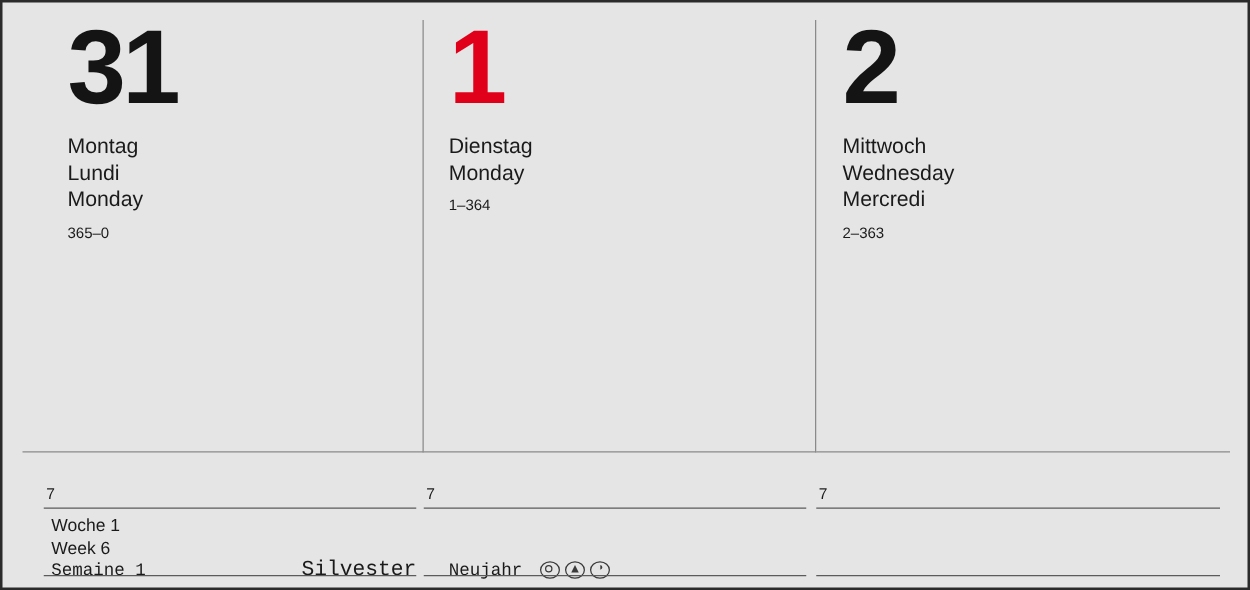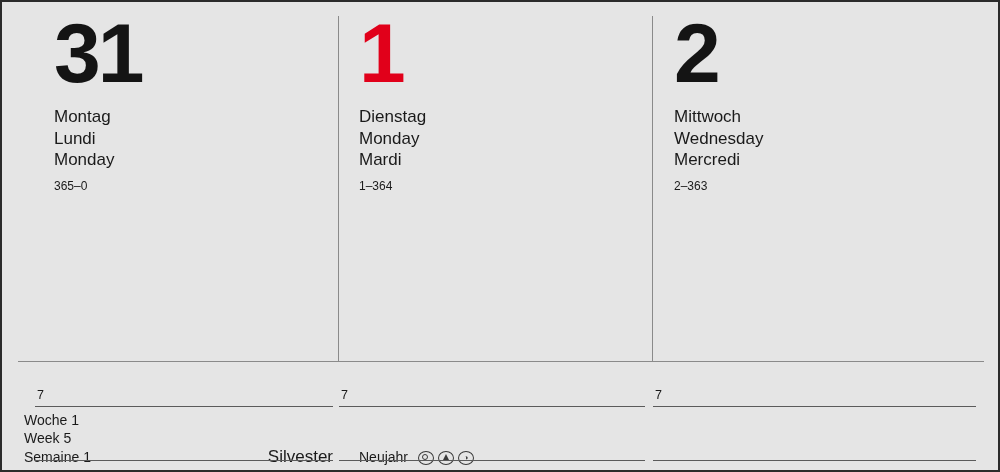--- a/index.html
+++ b/index.html
@@ -88,32 +88,33 @@
     color: #1a1a1a;
   }
 
   .footer-block {
     position: absolute;
     left: 0;
     right: 0;
     bottom: 8px;
     box-sizing: border-box;
   }
-  .col-0 .footer-block { padding-left: 22px; padding-right: 6px; }
+  .col-0 .footer-block { padding-left: 39px; padding-right: 6px; }
   .col-1 .footer-block { padding-left: 20px; padding-right: 8px; }
   .col-2 .footer-block { padding-left: 21px; padding-right: 8px; }
 
   .week-lines {
     font-size: 14px;
     line-height: 18.5px;
   }
   .footer-row {
     display: flex;
     justify-content: space-between;
     align-items: center;
+    font-family: Liberation Mono, monospace;
   }
   .note-label {
     font-size: 14px;
     line-height: 18.5px;
   }
   .silvester {
     font-size: 17px;
     line-height: 18.5px;
   }
   .moons {
@@ -213,41 +214,40 @@
       <div class="vrule"></div>
       <div class="day-inner">
         <div class="daynum">31</div>
         <div class="weekday">Montag</div>
         <div class="weekday">Lundi</div>
         <div class="weekday">Monday</div>
         <div class="daycount">365–0</div>
       </div>
       <div class="footer-block">
         <div class="week-lines">Woche 1</div>
-        <div class="week-lines">Week 5</div>
+        <div class="week-lines">Week 6</div>
         <div class="footer-row">
           <div class="week-lines">Semaine 1</div>
           <div class="silvester">Silvester</div>
         </div>
       </div>
       <div class="day-rule"></div>
       <div class="notes">
         <div class="note-num">7</div>
         <div class="note-line l1"></div>
         <div class="note-line l2"></div>
       </div>
     </div>
 
     <div class="day-col col-1">
       <div class="vrule"></div>
       <div class="day-inner">
         <div class="daynum holiday">1</div>
         <div class="weekday">Dienstag</div>
         <div class="weekday">Monday</div>
-        <div class="weekday">Mardi</div>
         <div class="daycount">1–364</div>
       </div>
       <div class="footer-block">
         <div class="footer-row">
           <div class="note-label">
             <span>Neujahr</span>
             <span class="moons">
               <span class="moon">
                   <span class="inner-dot"></span>
                 </span>

